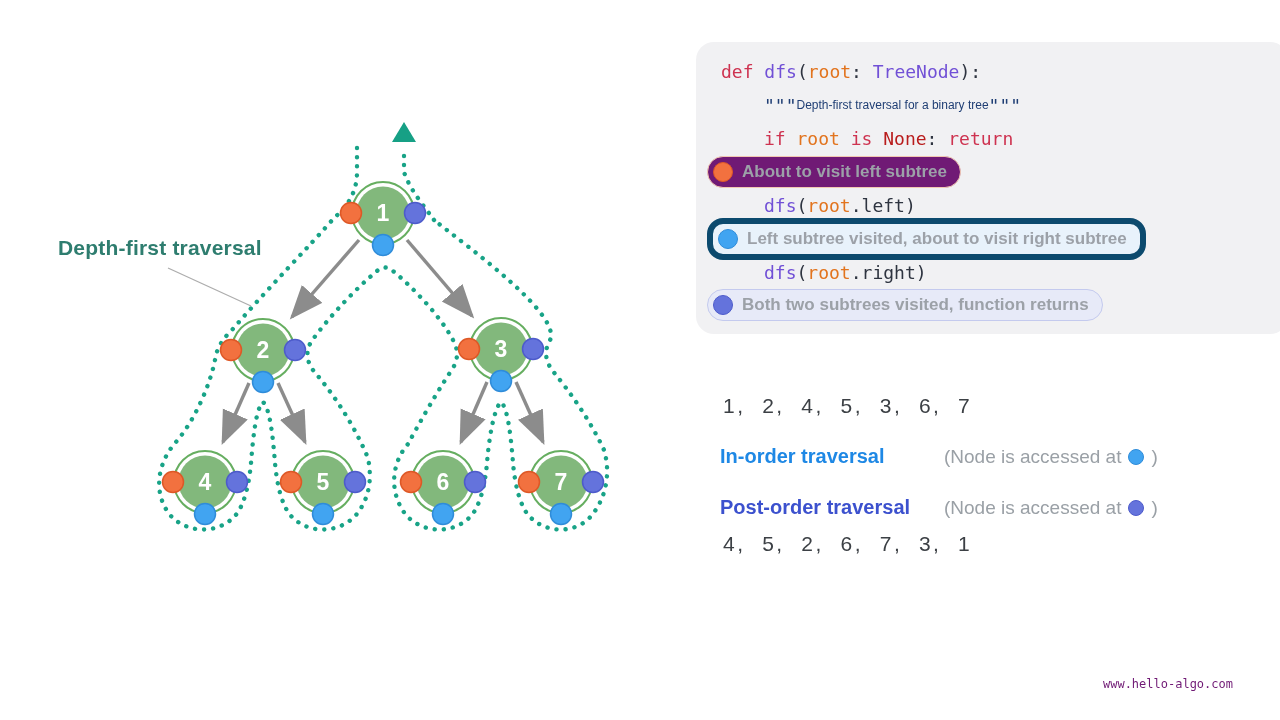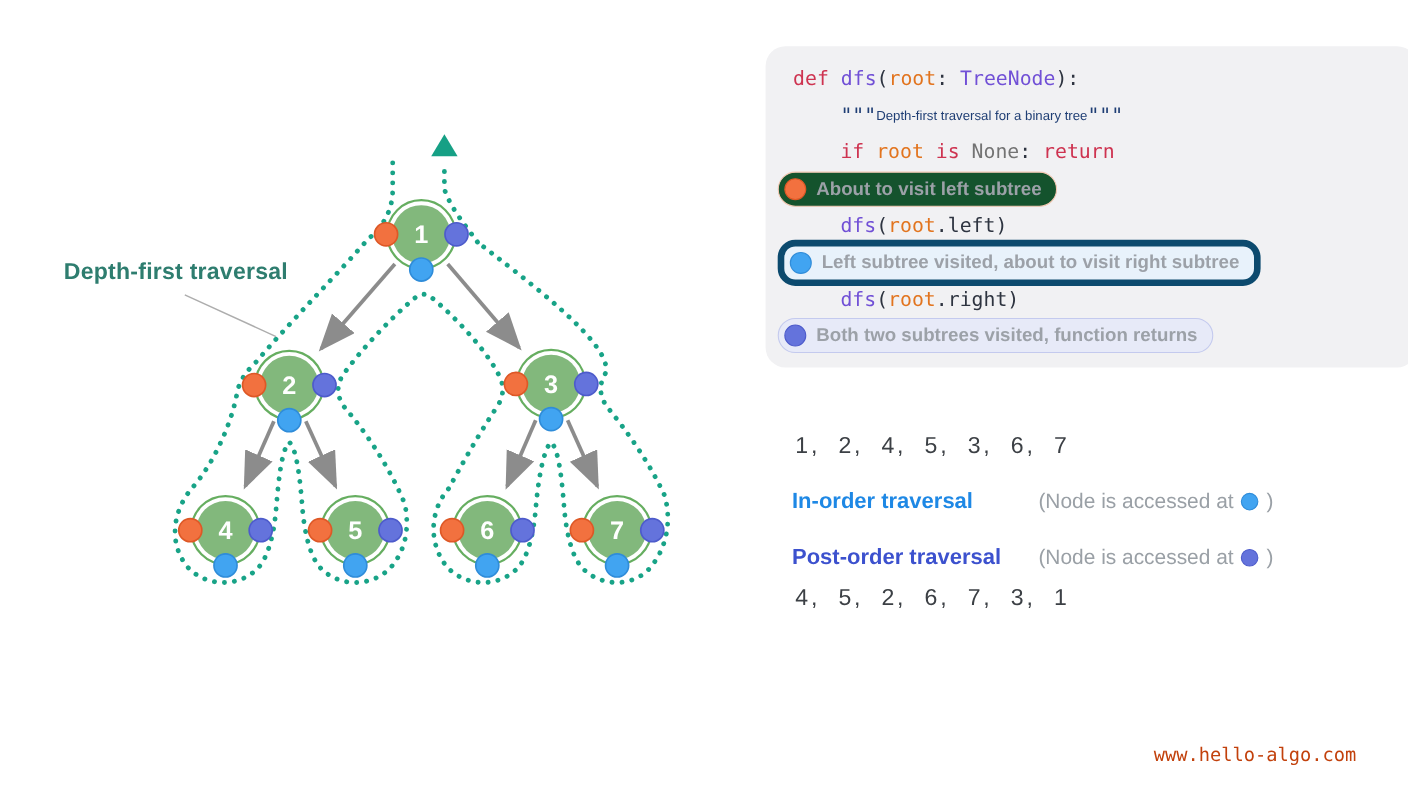--- a/index.html
+++ b/index.html
@@ -13,28 +13,28 @@
   
   .code-panel{position:absolute;left:696px;top:42px;width:592px;height:292px;background:#F1F1F3;border-radius:18px;box-sizing:border-box;padding-top:13px;}
   .code-row{height:33.4px;display:flex;align-items:center;white-space:pre;
             font-family:"DejaVu Sans Mono","Liberation Mono",monospace;font-size:18px;color:#2E3440;}
   .ind{padding-left:68px;}
   .noind{padding-left:25px;}
   .pill-row{padding-left:11px;}
   .tk-kw{color:#CE3350;}
   .tk-fn{color:#7150D6;}
   .tk-arg{color:#E2741E;}
-  .tk-none{color:#737373;}
+  .tk-none{color:#b91c1c;}
   .tk-punc{color:#2E3440;}
   .tk-doc{color:#1F3E74;}
   .tk-docsans{color:#1F3E74;font-family:"Liberation Sans",sans-serif;font-size:12px;}
   .pill{display:inline-flex;align-items:center;height:30px;border-radius:16px;padding:0 13px 0 5px;
         font-family:"Liberation Sans",sans-serif;font-weight:bold;font-size:17px;color:#9CA1A8;}
   .pill-dot{width:20px;height:20px;border-radius:50%;margin-right:9px;box-sizing:border-box;}
-  .pill-pre {background:#14532d;border:1px solid #F2C8B2;}
+  .pill-pre {background:#701a75;border:1px solid #F2C8B2;}
   .pill-pre  .pill-dot{background:#F2713F;border:1.5px solid #DE5826;}
   .pill-in  {background:#E8F2FB;border:6px solid #0c4a6e;}
   .pill-in   .pill-dot{background:#41A4F1;border:1.5px solid #2F8CD9;}
   .pill-post{background:#E7EAF8;border:1px solid #C4CAEE;}
   .pill-post .pill-dot{background:#6473DC;border:1.5px solid #4D5BCB;}
 
   
   .travs{position:absolute;left:720px;top:383px;}
   .trav-row{margin-bottom:24px;}
   .trav-title{display:inline-block;width:224px;font-size:20px;font-weight:bold;line-height:26px;}
@@ -42,21 +42,21 @@
   .row-in   .trav-title{color:#1E88E5;}
   .row-post .trav-title{color:#3C51CE;}
   .trav-note{font-size:19px;color:#9AA0A6;line-height:26px;}
   .note-dot{display:inline-block;width:16px;height:16px;border-radius:50%;margin:0 7px;vertical-align:-2px;box-sizing:border-box;}
   .row-pre  .note-dot{background:#F2713F;border:1px solid #DE5826;}
   .row-in   .note-dot{background:#41A4F1;border:1px solid #2F8CD9;}
   .row-post .note-dot{background:#6473DC;border:1px solid #4D5BCB;}
   .trav-seq{margin-top:9px;padding-left:3px;font-size:21px;color:#3C4045;letter-spacing:2.5px;white-space:pre;line-height:27px;}
 
   .watermark{position:absolute;right:47px;top:677px;font-family:"DejaVu Sans Mono","Liberation Mono",monospace;
-             font-size:17px;color:#c2410c;}
+             font-size:12px;color:#701a75;}
 </style>
 </head>
 <body>
 
 <div class="stage">
 
   <svg class="tree" width="680" height="720" viewBox="0 0 680 720">
     <defs>
       <marker id="arrow" markerWidth="12" markerHeight="10" refX="9" refY="4" orient="auto">
         <path d="M0,0 L10,4 L0,8 Z" fill="#8C8C8C"></path>

